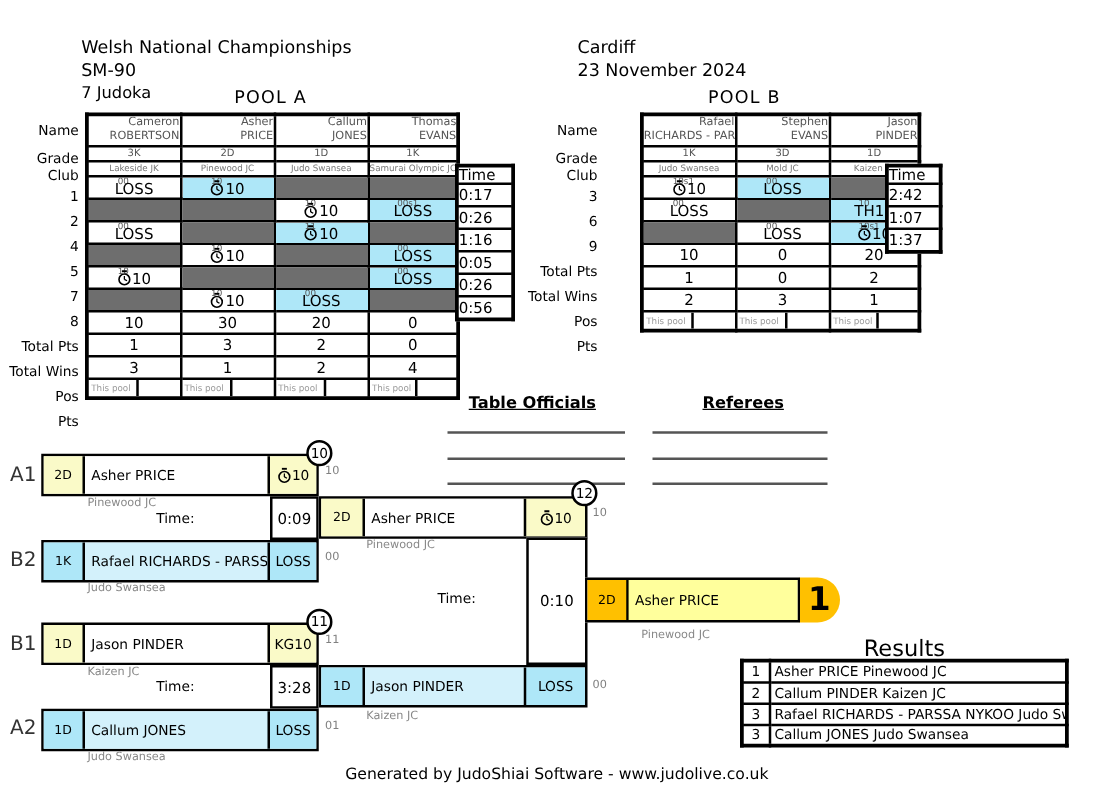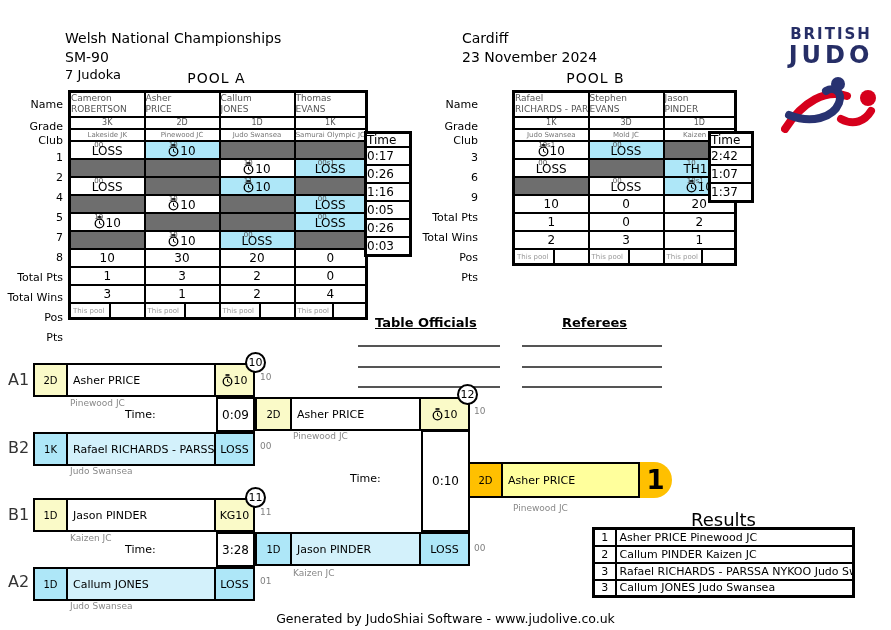--- a/index.html
+++ b/index.html
@@ -13,21 +13,21 @@
   .pool-title{position:absolute;font-size:14px;letter-spacing:1px;text-align:center;}
 
   
   .blogo{position:absolute;left:778px;top:26px;width:106px;text-align:center;}
   .bl1{font-size:15px;font-weight:bold;color:#262e66;letter-spacing:2px;line-height:17px;}
   .bl2{font-size:24px;font-weight:bold;color:#262e66;letter-spacing:4px;line-height:24px;}
 
   
   table.pool{border-collapse:collapse;position:absolute;table-layout:fixed;border:3px solid #000;background:#fff;}
   table.pool td{border:2px solid #000;padding:0;position:relative;overflow:hidden;}
-  td.nm{height:25px;font-size:9px;color:#555;text-align:left;vertical-align:top;padding:1px 0 0 2px;line-height:11px;}
+  td.nm{height:25px;font-size:9px;color:#555;text-align:right;vertical-align:top;padding:1px 0 0 2px;line-height:11px;}
   .nm div{white-space:nowrap;overflow:hidden;}
   td.gr{height:12px;font-size:8px;color:#555;text-align:center;line-height:10px;}
   td.cl{height:12px;font-size:7px;color:#777;text-align:center;padding-left:2px;line-height:10px;white-space:nowrap;}
   td.mc{height:18px;}
   td.mc.g{background:#6e6e6e;}
   td.mc.b{background:#aee7f8;}
   .sup{position:absolute;top:0;left:32%;font-size:7px;line-height:7px;color:#555;white-space:nowrap;}
   .mv{position:absolute;left:0;right:0;bottom:0;text-align:center;font-size:12px;line-height:13px;white-space:nowrap;}
   td.tot{height:18px;font-size:12px;text-align:center;}
   td.ptc{height:16px;}
@@ -80,31 +80,20 @@
 <div id="sheet">
 
   <div class="h-line" style="left:65px;top:30px">Welsh National Championships</div>
   <div class="h-line" style="left:65px;top:49px">SM-90</div>
   <div class="h-bold" style="left:65px;top:67px">7 Judoka</div>
   <div class="h-line" style="left:462px;top:30px">Cardiff</div>
   <div class="h-line" style="left:462px;top:49px">23 November 2024</div>
   <div class="pool-title" style="left:483px;top:70px;width:225px">POOL B</div>
   <div class="pool-title" style="left:68px;top:70px;width:297px">POOL A</div>
 
-  <div class="blogo">
-    <div class="bl1">BRITISH</div>
-    <div class="bl2">JUDO</div>
-    <svg width="100" height="62" viewBox="0 0 100 62" style="margin-top:4px">
-      <path d="M4 58 C22 30 45 18 66 25" stroke="#d6001c" stroke-width="8" fill="none" stroke-linecap="round"></path>
-      <path d="M8 44 C30 53 52 47 58 32 C62 21 53 15 45 20" stroke="#283271" stroke-width="8" fill="none" stroke-linecap="round"></path>
-      <circle cx="57" cy="13" r="7" fill="#283271"></circle>
-      <path d="M60 48 C73 55 84 50 90 40" stroke="#d6001c" stroke-width="8" fill="none" stroke-linecap="round"></path>
-      <circle cx="87" cy="27" r="8" fill="#d6001c"></circle>
-    </svg>
-  </div>
 
   <div class="plabel" style="left:0;top:98px;width:63px">Name</div>
   <div class="plabel" style="left:0;top:120px;width:63px">Grade</div>
   <div class="plabel" style="left:0;top:134px;width:63px">Club</div>
   <div class="plabel" style="left:0;top:151px;width:63px">1</div>
   <div class="plabel" style="left:0;top:171px;width:63px">2</div>
   <div class="plabel" style="left:0;top:191px;width:63px">4</div>
   <div class="plabel" style="left:0;top:211px;width:63px">5</div>
   <div class="plabel" style="left:0;top:231px;width:63px">7</div>
   <div class="plabel" style="left:0;top:251px;width:63px">8</div>
@@ -314,21 +303,21 @@
     <tr>
           <td class="tv">1:16</td>
         </tr>
     <tr>
           <td class="tv">0:05</td>
         </tr>
     <tr>
           <td class="tv">0:26</td>
         </tr>
     <tr>
-          <td class="tv">0:03</td>
+          <td class="tv">0:56</td>
         </tr>
   </tbody>
     </table>
 
   <div class="plabel" style="left:410px;top:98px;width:68px">Name</div>
   <div class="plabel" style="left:410px;top:120px;width:68px">Grade</div>
   <div class="plabel" style="left:410px;top:134px;width:68px">Club</div>
   <div class="plabel" style="left:410px;top:151px;width:68px">3</div>
   <div class="plabel" style="left:410px;top:171px;width:68px">6</div>
   <div class="plabel" style="left:410px;top:191px;width:68px">9</div>

